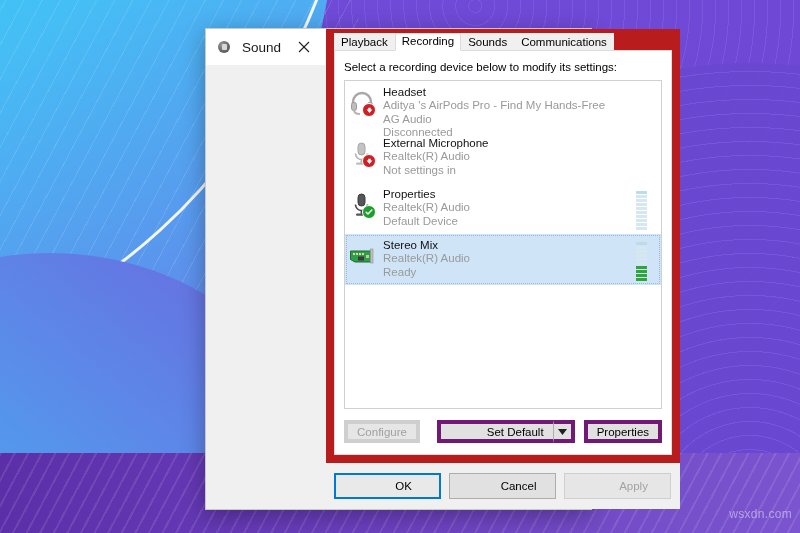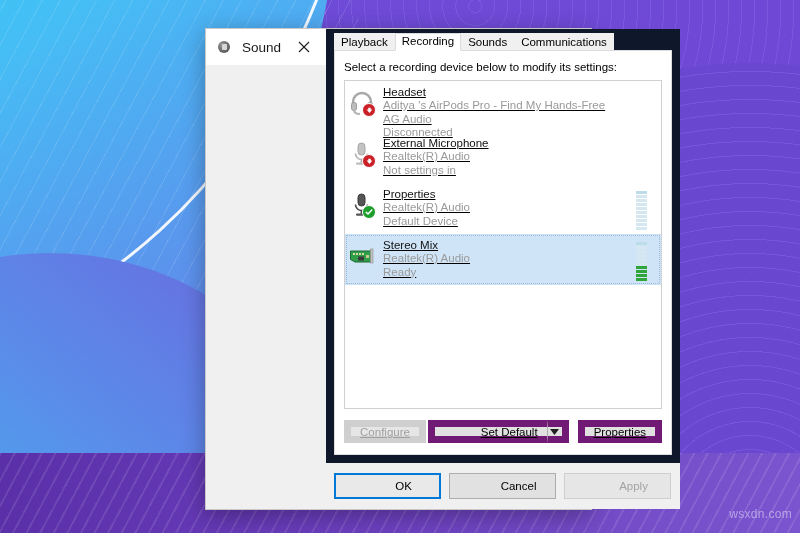--- a/index.html
+++ b/index.html
@@ -94,21 +94,21 @@
   .title-text{
     margin-left:9px;font-size:13.5px;color:#1a1a1a;
   }
   .close-btn{
     margin-left:auto;width:45px;height:36px;display:flex;align-items:center;justify-content:center;
     cursor:default;
   }
   .close-btn svg{display:block;}
 
   .dlg-body{
-    flex:1 1 auto;background:#0f172a;display:flex;flex-direction:column;
+    flex:1 1 auto;background:#b91c1c;display:flex;flex-direction:column;
     padding:0 0 0 0;position:relative;
   }
 
   
   .tabstrip{
     display:flex;align-items:flex-end;height:19px;margin:2px 0 0 8px;position:relative;z-index:3;
   }
   .tab{
     font-size:11.5px;color:#000;padding:2px 6px 2px 6px;height:17px;box-sizing:border-box;
     line-height:13px;background:#f0f0f0;border:1px solid #f0f0f0;border-bottom:none;
@@ -124,21 +124,21 @@
   }
   .panel-label{
     font-size:11.5px;color:#000;margin:10px 0 7px 9px;
   }
   .listbox{
     margin:0 9px 0 9px;border:1px solid #d0d0d0;background:#fff;
     flex:1 1 auto;position:relative;overflow:hidden;
   }
   .dev-row{
     display:flex;align-items:flex-start;height:51px;box-sizing:border-box;
-    padding:5px 0 0 0;position:relative;text-decoration:underline;
+    padding:5px 0 0 0;position:relative;
   }
   .dev-row.selected{
     background:#cfe4f7;outline:1px dotted #9ab8d8;outline-offset:-2px;
   }
   .dev-icon{width:34px;flex:0 0 34px;display:flex;justify-content:center;padding-top:4px;}
   .dev-text{flex:1 1 auto;padding-left:4px;}
   .dev-name{font-size:11.5px;color:#111;line-height:13px;font-weight:400;}
   .dev-sub{font-size:11.5px;color:#9a9a9a;line-height:13.5px;}
   .dev-meter{
     width:40px;flex:0 0 40px;display:flex;justify-content:center;padding-top:3px;
@@ -156,25 +156,24 @@
   }
   .badge.red{background:#cc2027;}
   .badge.green{background:#1c9e2b;}
   .badge svg{display:block;}
 
   
   .panel-actions{
     display:flex;align-items:center;padding:11px 9px 11px 9px;
   }
   .btn{
-    font-size:11.5px;color:#000;background:#e1e1e1;border:7px solid #701a75;
+    font-size:11.5px;color:#000;background:#e1e1e1;border:4px solid #701a75;
     height:23px;min-width:75px;padding:0 9px;box-sizing:border-box;
     display:inline-flex;align-items:center;justify-content:center;cursor:default;
     white-space:nowrap;
-    text-decoration:underline;
   }
   .btn.disabled{color:#a0a0a0;background:#e6e6e6;border-color:#cfcfcf;}
   .splitwrap{display:flex;margin-left:auto;}
   .split-main{min-width:68px;border-right:1px solid #adadad;padding-left:46px;}
   .split-arrow{
     min-width:0;width:21px;padding:0;border-left:none;
   }
   .split-arrow svg{display:block;}
   .btn.props{margin-left:9px;min-width:70px;}
 

